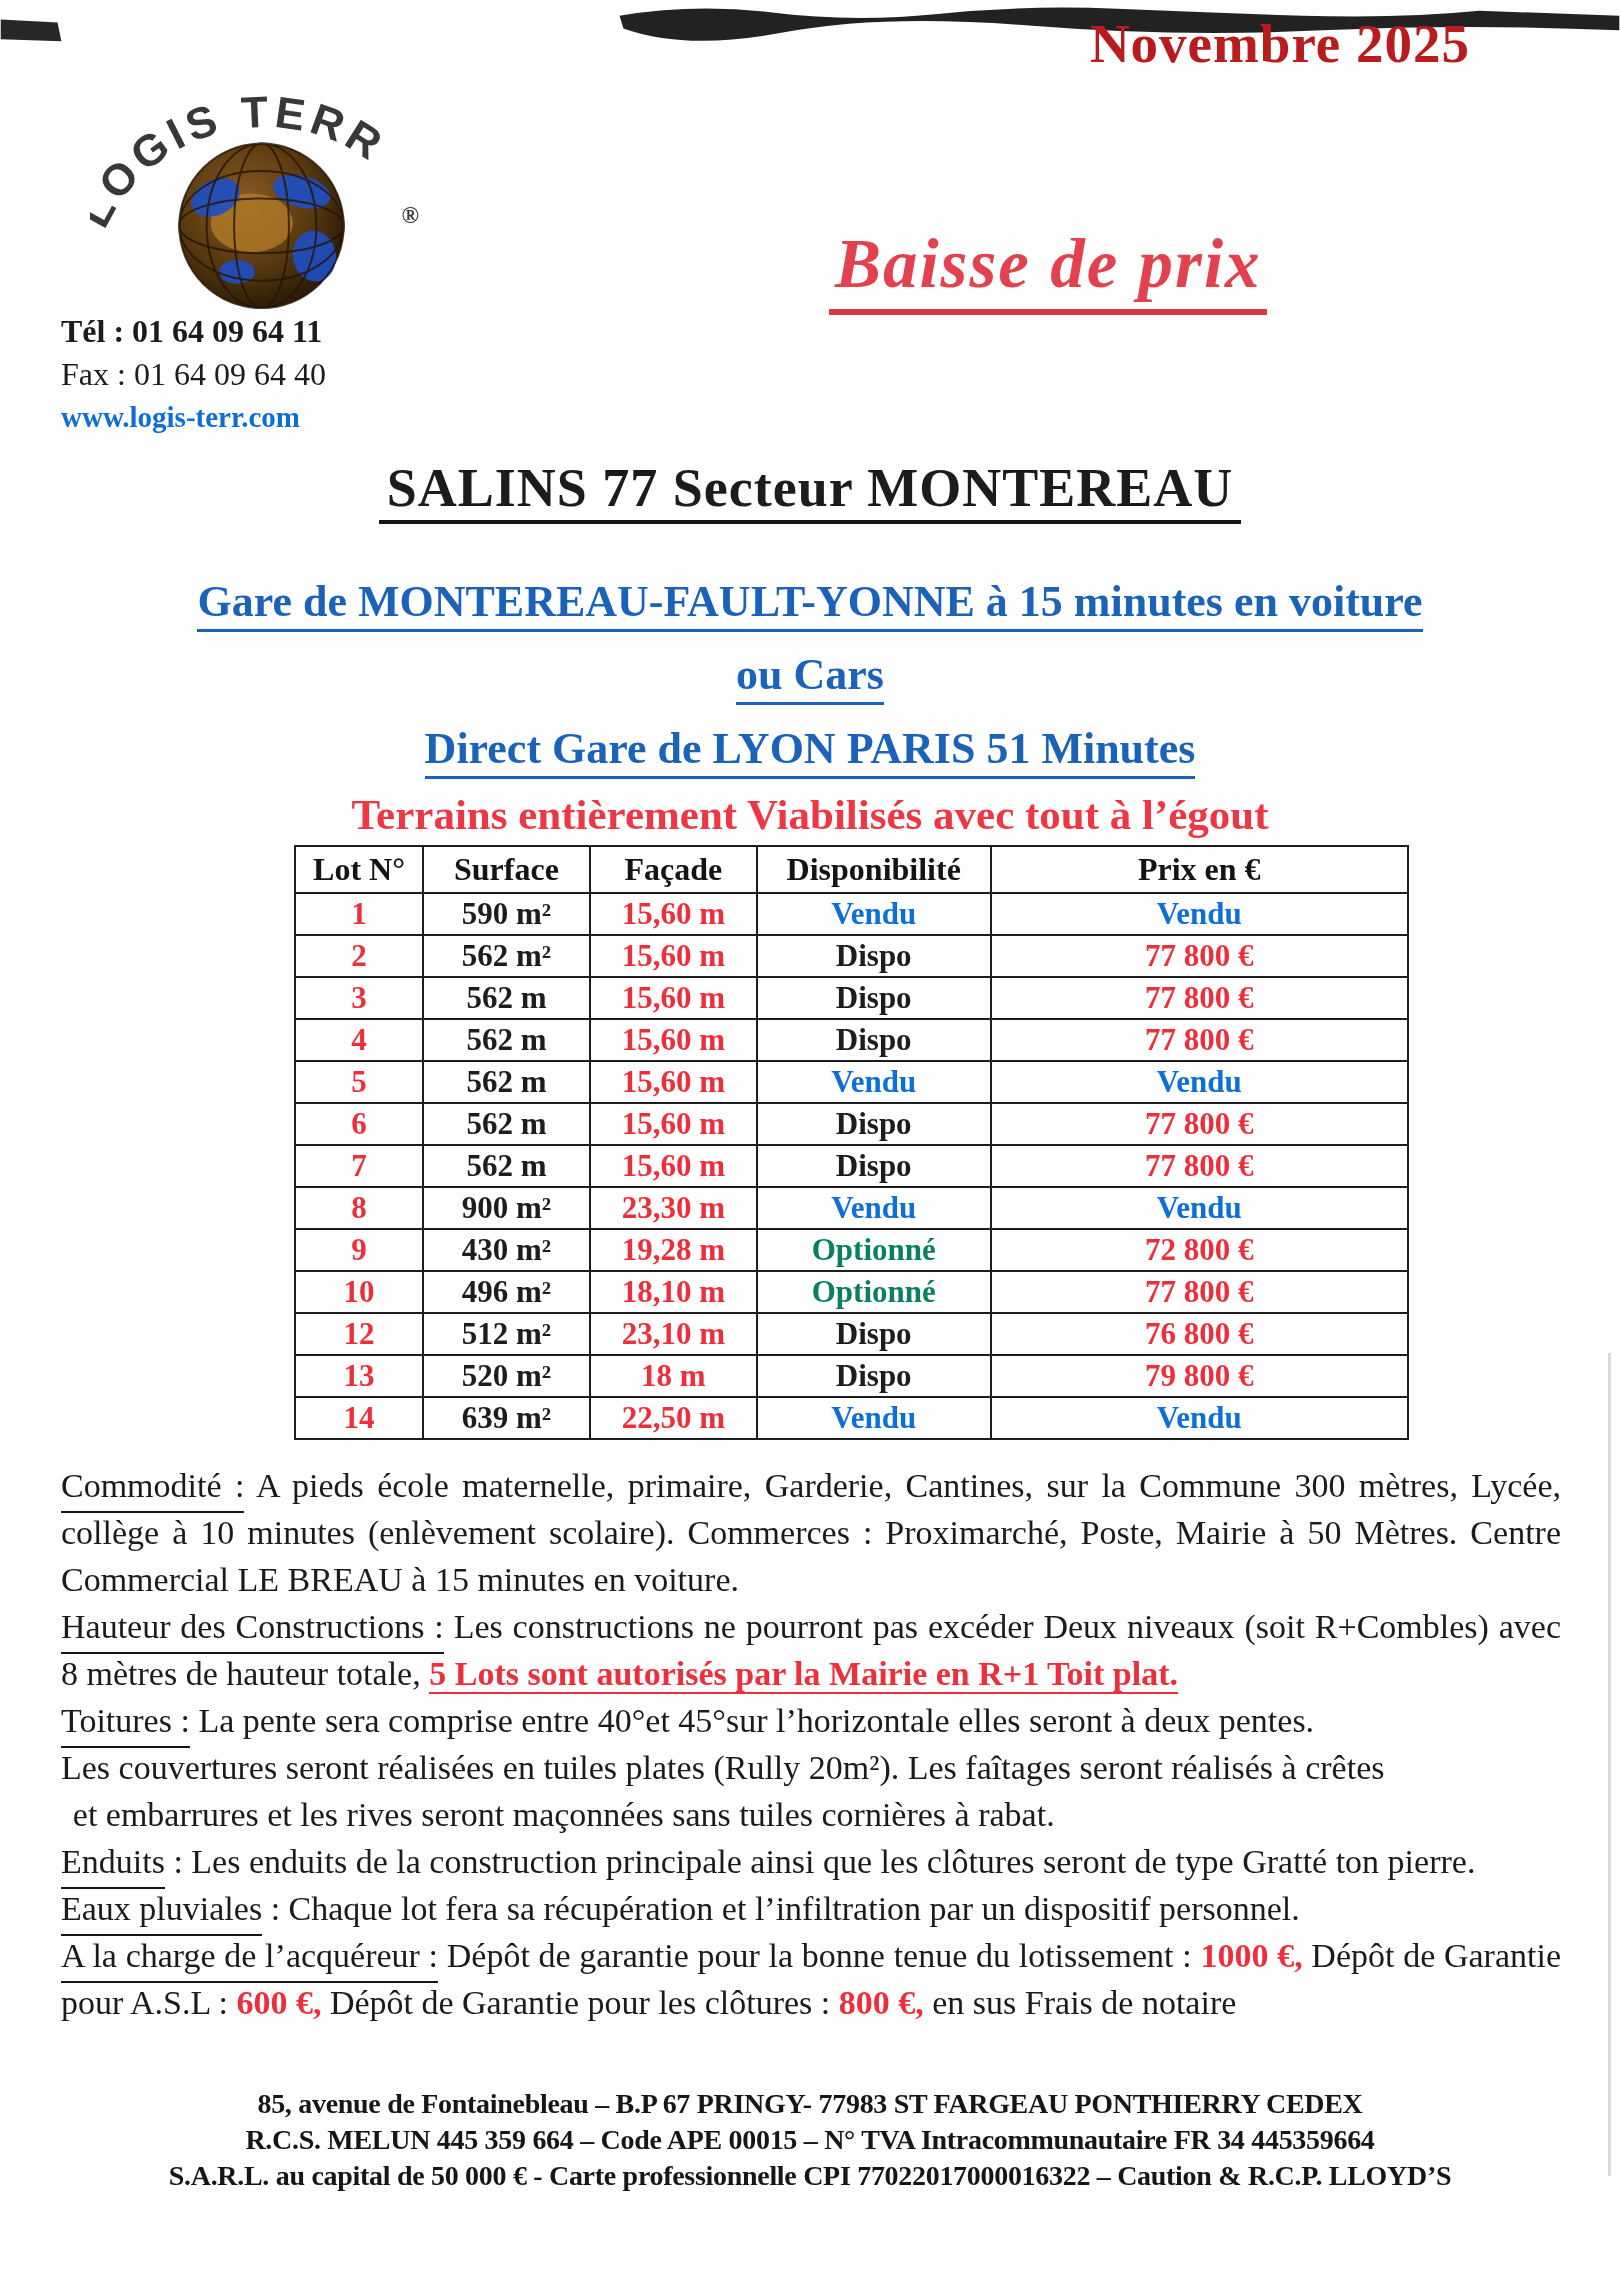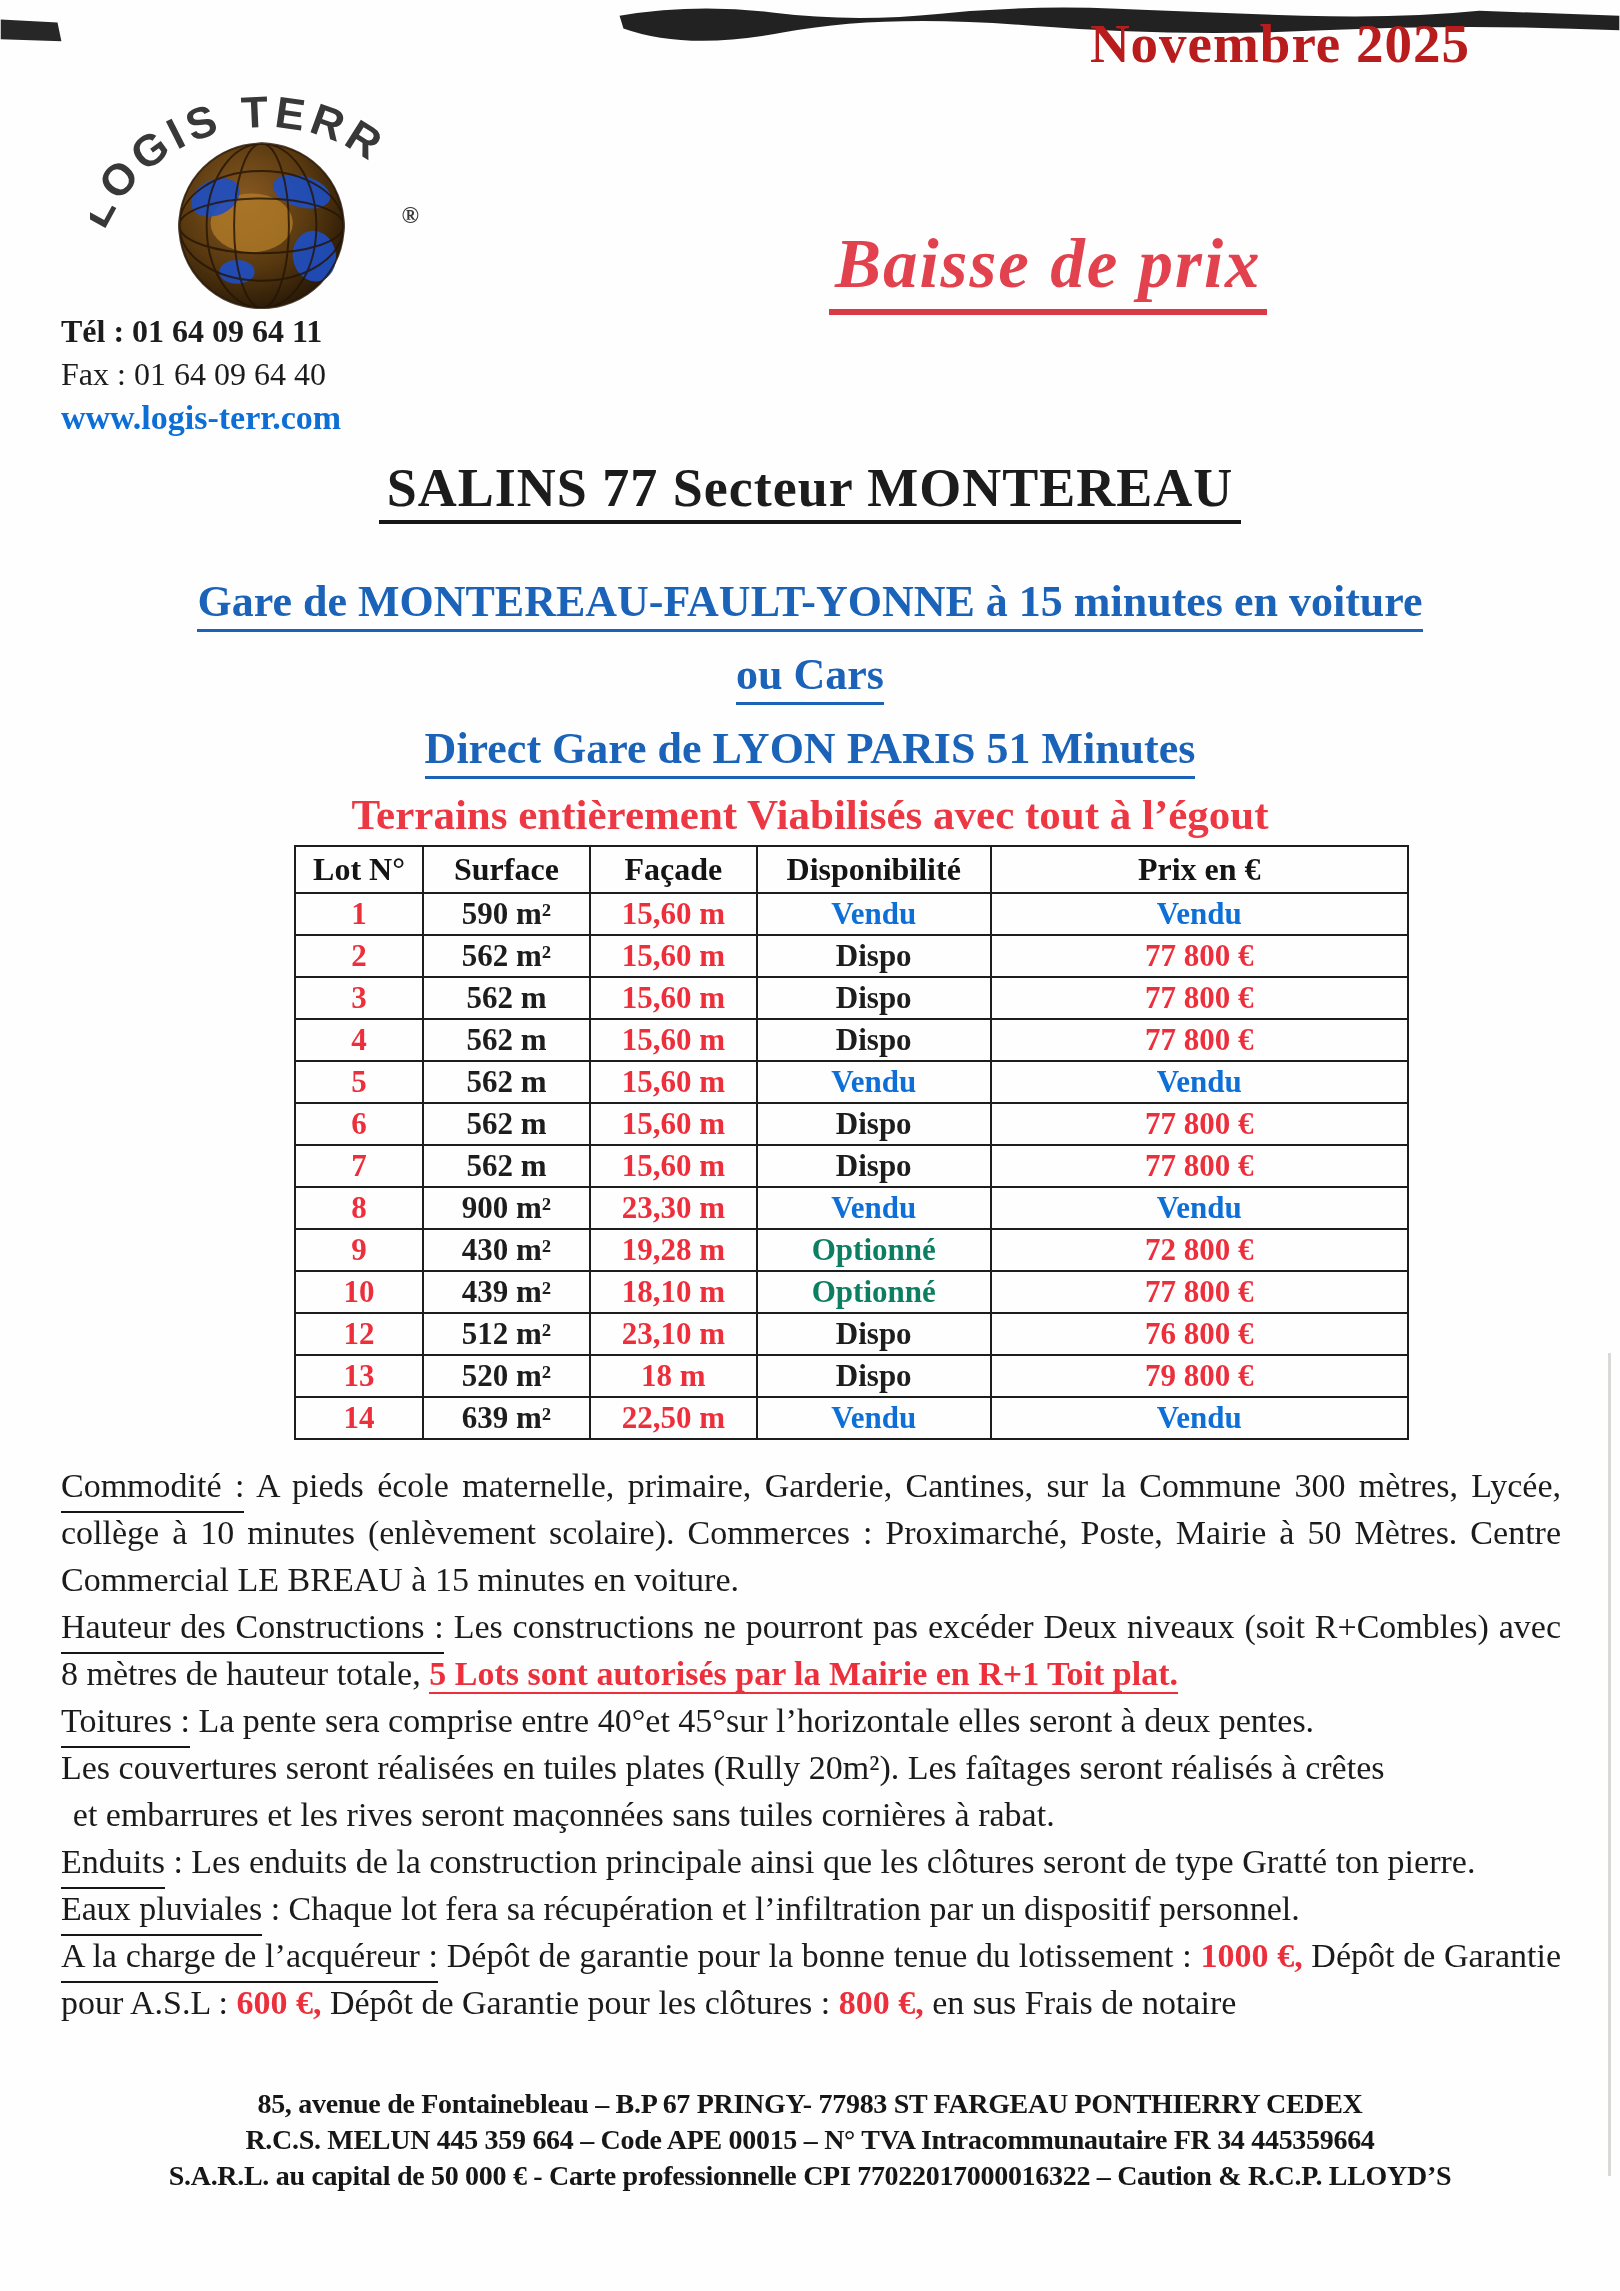--- a/index.html
+++ b/index.html
@@ -12,21 +12,21 @@
   .scan-top { position:absolute; top:0; left:0; }
   .edge-line { position:absolute; right:8.8px; top:1353px; width:2.9px; height:823px; background:#b9b9b2; opacity:.55; }
 
   .date { position:absolute; top:11.8px; left:0; width:1470px; text-align:right;
           font-size:55px; font-weight:700; letter-spacing:1px; color:#b91c1c; }
 
   .logo { position:absolute; left:90px; top:74px; width:343px; height:240px; }
 
   .contact { position:absolute; left:61px; top:310px; font-size:32px; line-height:43px; }
   .contact .tel { font-weight:700; }
-  .contact .web { color:#0d6fd6; font-weight:700; font-size:34px; }
+  .contact .web { color:#0d6fd6; font-weight:700; font-size:29px; }
 
   .promo { position:absolute; left:829px; top:225px; }
   .promo span { display:inline-block; font-size:69px; font-weight:700; font-style:italic;
                 color:#e2424d; border-bottom:6.9px solid #d93a45; padding:0 5.9px 4.9px 5.9px; letter-spacing:2px; }
 
   .title-wrap { position:absolute; top:457px; width:100%; text-align:center; }
   .title-wrap span { font-size:54px; font-weight:700; letter-spacing:1px;
                      border-bottom:4.9px solid #161616; padding:0 7.8px 2px 7.8px; }
 
   .h-blue { position:absolute; width:100%; text-align:center; color:#1a63b8; font-weight:700; font-size:44px; }
@@ -207,21 +207,21 @@
         </tr>
         <tr>
           <td class="c-red">9</td>
           <td class="c-black">430 m²</td>
           <td class="c-red">19,28 m</td>
           <td class="c-green">Optionné</td>
           <td class="c-red">72 800 €</td>
         </tr>
         <tr>
           <td class="c-red">10</td>
-          <td class="c-black">439 m²</td>
+          <td class="c-black">496 m²</td>
           <td class="c-red">18,10 m</td>
           <td class="c-green">Optionné</td>
           <td class="c-red">77 800 €</td>
         </tr>
         <tr>
           <td class="c-red">12</td>
           <td class="c-black">512 m²</td>
           <td class="c-red">23,10 m</td>
           <td class="c-black">Dispo</td>
           <td class="c-red">76 800 €</td>

